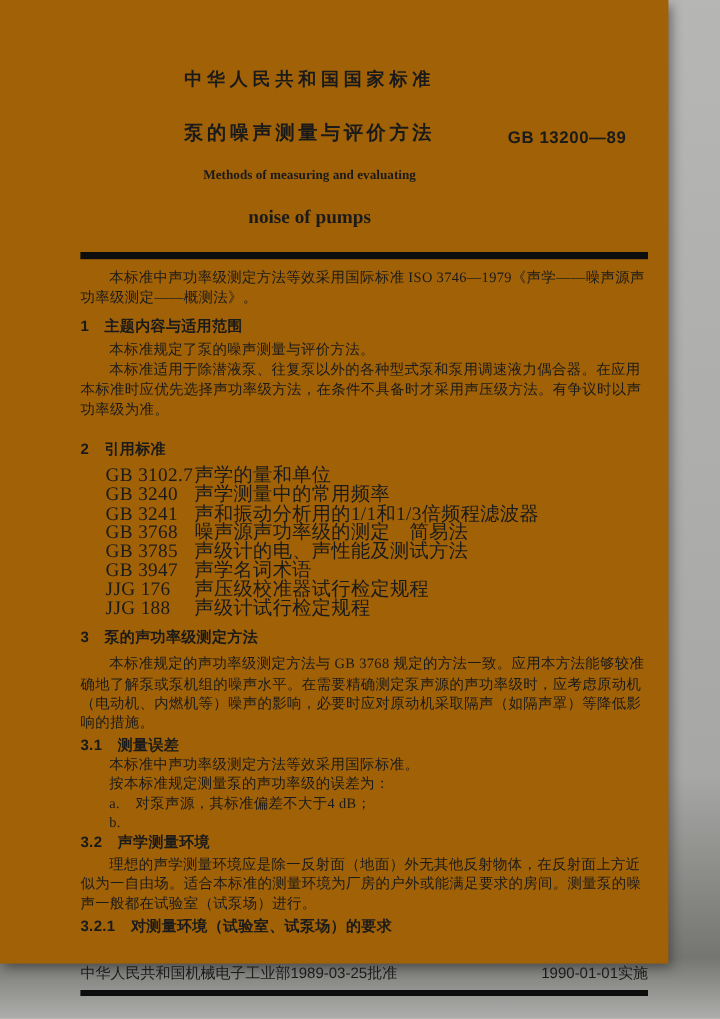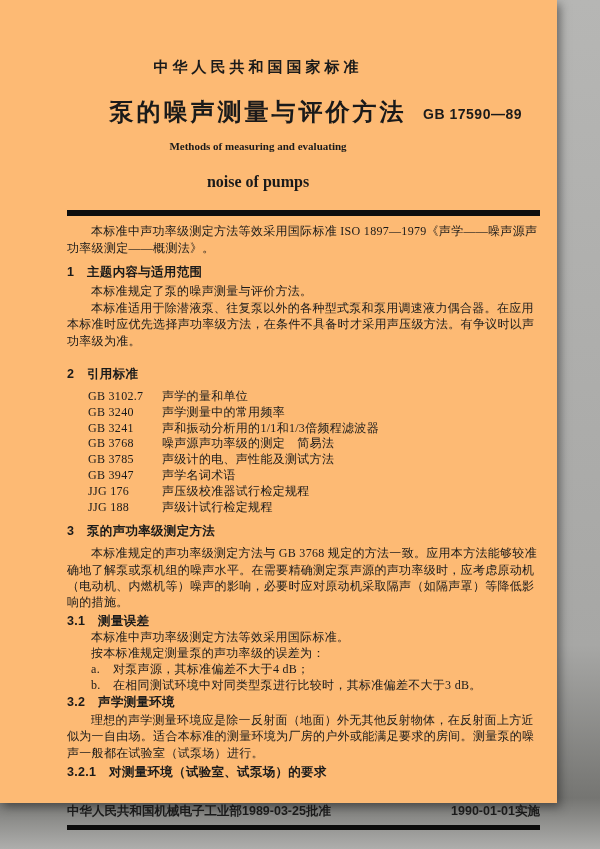--- a/index.html
+++ b/index.html
@@ -3,71 +3,71 @@
 <meta charset="utf-8">
 <style>
   html,body{margin:0;padding:0;}
   body{
     width:600px;height:849px;overflow:hidden;position:relative;
     background:linear-gradient(180deg,#b6b6b4 0%,#a7a7a5 76%,#757572 94%,#aeaeac 100%);
     font-family:"Liberation Serif","DejaVu Serif",serif;color:#1a1a1a;
   }
   .page{
     position:absolute;left:0;top:0;width:557px;height:803px;box-sizing:border-box;
-    background:#fdba74;box-shadow:3px 4px 9px rgba(35,35,35,.55);
+    background:#a16207;box-shadow:3px 4px 9px rgba(35,35,35,.55);
     padding:58px 17px 0 67px;
   }
   .hdr{position:relative;}
   .hdr-center{width:382px;text-align:center;}
   .std-type{font-family:"Liberation Sans","DejaVu Sans",sans-serif;font-weight:bold;font-size:15px;line-height:18px;letter-spacing:4px;}
-  .doc-title{font-family:"Liberation Sans","DejaVu Sans",sans-serif;font-weight:bold;font-size:24px;line-height:24px;letter-spacing:3px;margin-top:24px;}
+  .doc-title{font-family:"Liberation Sans","DejaVu Sans",sans-serif;font-weight:bold;font-size:16px;line-height:24px;letter-spacing:3px;margin-top:24px;}
   .std-no{position:absolute;top:48px;right:18px;font-family:"Liberation Sans","DejaVu Sans",sans-serif;font-weight:bold;font-size:14px;letter-spacing:.5px;}
   .en1{font-weight:bold;font-size:11px;line-height:13px;margin-top:16px;font-family:"Liberation Serif",serif;}
   .en2{font-weight:bold;font-size:16px;line-height:13px;margin-top:22px;font-family:"Liberation Serif",serif;}
   .rule-top{height:6px;background:#0d0d0d;margin-top:22px;}
   .rule-bottom{height:5px;background:#0d0d0d;margin-top:6px;}
   p{margin:0;font-size:12px;line-height:16.5px;text-indent:2em;letter-spacing:.3px;}
   .intro{margin-top:7px;}
   .h-sec{font-family:"Liberation Sans","DejaVu Sans",sans-serif;font-weight:bold;font-size:12.5px;line-height:15px;letter-spacing:.3px;}
   #h-s1{margin-top:9px;}
   .s1p1{margin-top:3px;}
   #h-s2{margin-top:18px;}
   .refs{margin-top:7px;margin-left:21px;}
-  .ref-row{display:flex;font-size:12px;line-height:15.8px;letter-spacing:.3px;}
+  .ref-row{display:flex;font-size:16px;line-height:15.8px;letter-spacing:.3px;}
   .ref-code{width:74px;flex:none;}
   #h-s3{margin-top:9px;}
   .s3p1{margin-top:6px;line-height:16.2px;}
   #h-s31{margin-top:4px;}
   .s31p{line-height:16px;}
   .list-item{display:flex;margin-left:24px;font-size:12px;line-height:16px;letter-spacing:.3px;}
   .item-label{width:22px;flex:none;}
   #h-s32{margin-top:2px;}
   .s32p{margin-top:2px;line-height:16.3px;}
   #h-s321{margin-top:4px;}
   .footer{margin-top:24px;display:flex;justify-content:space-between;align-items:baseline;
-    font-family:"Liberation Sans","DejaVu Sans",sans-serif;font-weight:bold;font-size:12.5px;line-height:15px;}
+    font-family:"Liberation Sans","DejaVu Sans",sans-serif;font-weight:normal;font-size:12.5px;line-height:15px;}
 </style>
 </head>
 <body>
 
 <div class="page">
 
   <div class="hdr">
     <div class="hdr-center">
       <div class="std-type">中华人民共和国国家标准</div>
       <div class="doc-title">泵的噪声测量与评价方法</div>
       <div class="en1">Methods of measuring and evaluating</div>
       <div class="en2">noise of pumps</div>
     </div>
-    <div class="std-no">GB 17590—89</div>
+    <div class="std-no">GB 13200—89</div>
   </div>
 
   <div class="rule-top"></div>
 
-  <p class="intro">本标准中声功率级测定方法等效采用国际标准 ISO 1897—1979《声学——噪声源声功率级测定——概测法》。</p>
+  <p class="intro">本标准中声功率级测定方法等效采用国际标准 ISO 3746—1979《声学——噪声源声功率级测定——概测法》。</p>
 
   <div class="h-sec" id="h-s1">1　主题内容与适用范围</div>
   <p class="s1p1">本标准规定了泵的噪声测量与评价方法。</p>
   <p>本标准适用于除潜液泵、往复泵以外的各种型式泵和泵用调速液力偶合器。在应用本标准时应优先选择声功率级方法，在条件不具备时才采用声压级方法。有争议时以声功率级为准。</p>
 
   <div class="h-sec" id="h-s2">2　引用标准</div>
   <div class="refs">
     <div class="ref-row">
       <span class="ref-code">GB 3102.7</span>
       <span class="ref-title">声学的量和单位</span>
@@ -107,21 +107,20 @@
 
   <div class="h-sec" id="h-s31">3.1　测量误差</div>
   <p class="s31p">本标准中声功率级测定方法等效采用国际标准。</p>
   <p class="s31p">按本标准规定测量泵的声功率级的误差为：</p>
   <div class="list-item">
     <span class="item-label">a.</span>
     <span class="item-text">对泵声源，其标准偏差不大于4 dB；</span>
   </div>
   <div class="list-item">
     <span class="item-label">b.</span>
-    <span class="item-text">在相同测试环境中对同类型泵进行比较时，其标准偏差不大于3 dB。</span>
   </div>
 
   <div class="h-sec" id="h-s32">3.2　声学测量环境</div>
   <p class="s32p">理想的声学测量环境应是除一反射面（地面）外无其他反射物体，在反射面上方近似为一自由场。适合本标准的测量环境为厂房的户外或能满足要求的房间。测量泵的噪声一般都在试验室（试泵场）进行。</p>
 
   <div class="h-sec" id="h-s321">3.2.1　对测量环境（试验室、试泵场）的要求</div>
 
   <div class="footer">
     <span>中华人民共和国机械电子工业部1989-03-25批准</span>
     <span>1990-01-01实施</span>

